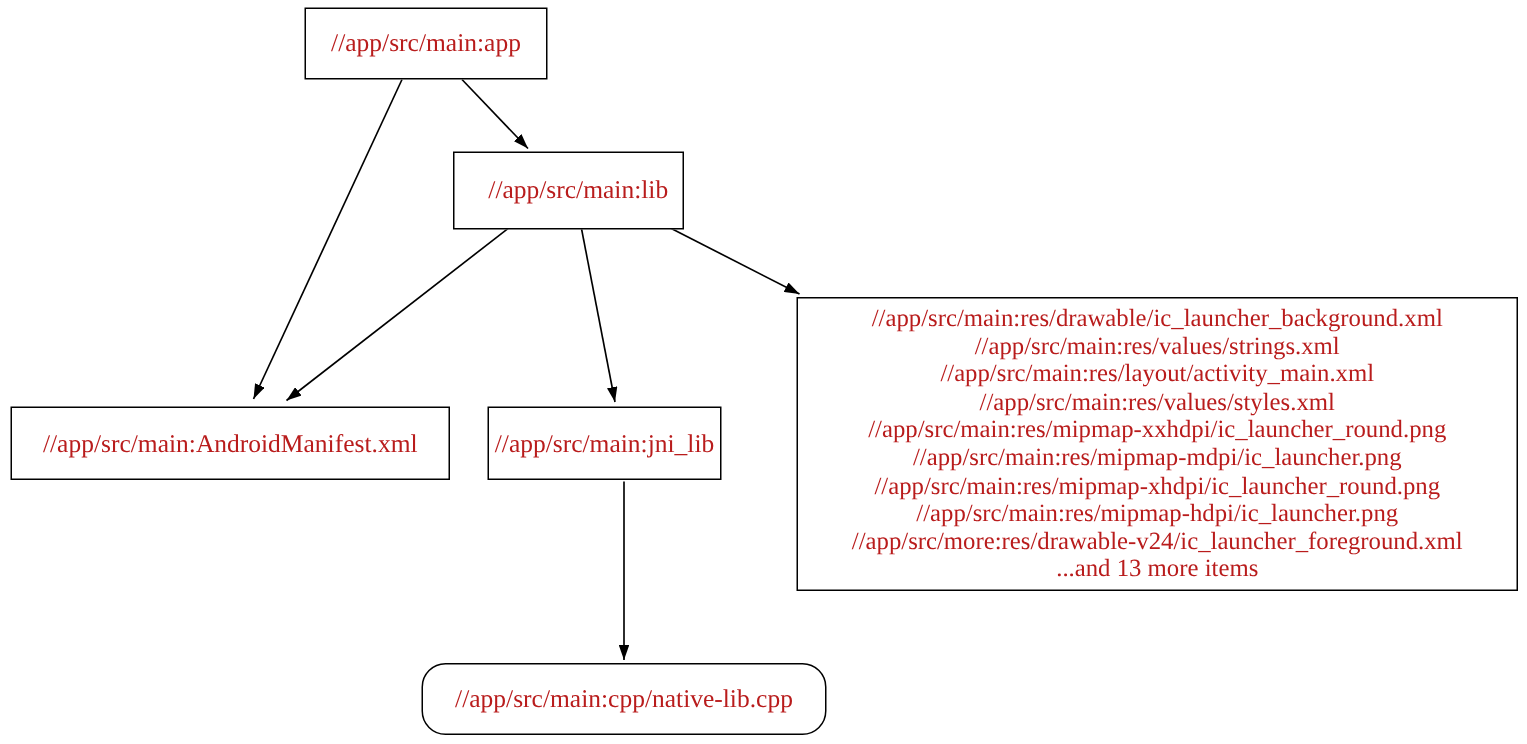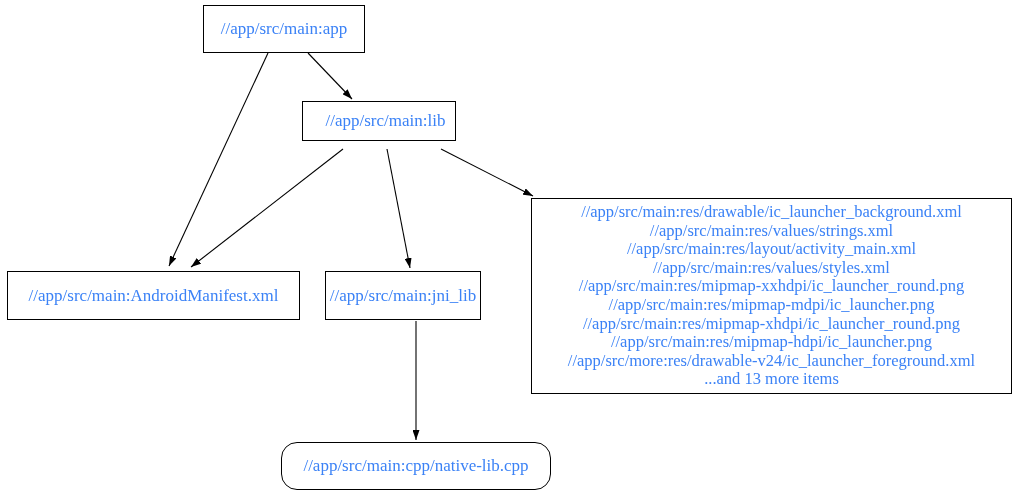--- a/index.html
+++ b/index.html
@@ -6,21 +6,21 @@
     margin: 0;
     padding: 0;
     background: #ffffff;
   }
   .canvas {
     position: relative;
     width: 1018px;
     height: 496px;
     background: #ffffff;
     font-family: "Liberation Serif", serif;
-    color: #3b82f6;
+    color: #b91c1c;
     overflow: hidden;
   }
   svg.edges {
     position: absolute;
     left: 0;
     top: 0;
     width: 1018px;
     height: 496px;
   }
   svg.edges line {
@@ -64,21 +64,21 @@
     <line x1="343" y1="149" x2="191" y2="267" marker-end="url(#arrow)"></line>
     <line x1="387" y1="149" x2="410" y2="268" marker-end="url(#arrow)"></line>
     <line x1="441" y1="149" x2="533" y2="196" marker-end="url(#arrow)"></line>
     <line x1="416" y1="321" x2="416" y2="440" marker-end="url(#arrow)"></line>
   </svg>
 
   <div class="node" style="left:203px; top:5px; width:162px; height:48px;">
     <span class="line">//app/src/main:app</span>
   </div>
 
-  <div class="node" style="left:302px; top:101px; width:154px; height:40px;padding-left:13px;">
+  <div class="node" style="left:302px; top:101px; width:154px; height:52px;padding-left:13px;">
     <span class="line">//app/src/main:lib</span>
   </div>
 
   <div class="node" style="left:7px; top:271px; width:293px; height:49px;text-align:center;">
     <span class="line">//app/src/main:AndroidManifest.xml</span>
   </div>
 
   <div class="node" style="left:325px; top:271px; width:156px; height:49px;">
     <span class="line">//app/src/main:jni_lib</span>
   </div>

